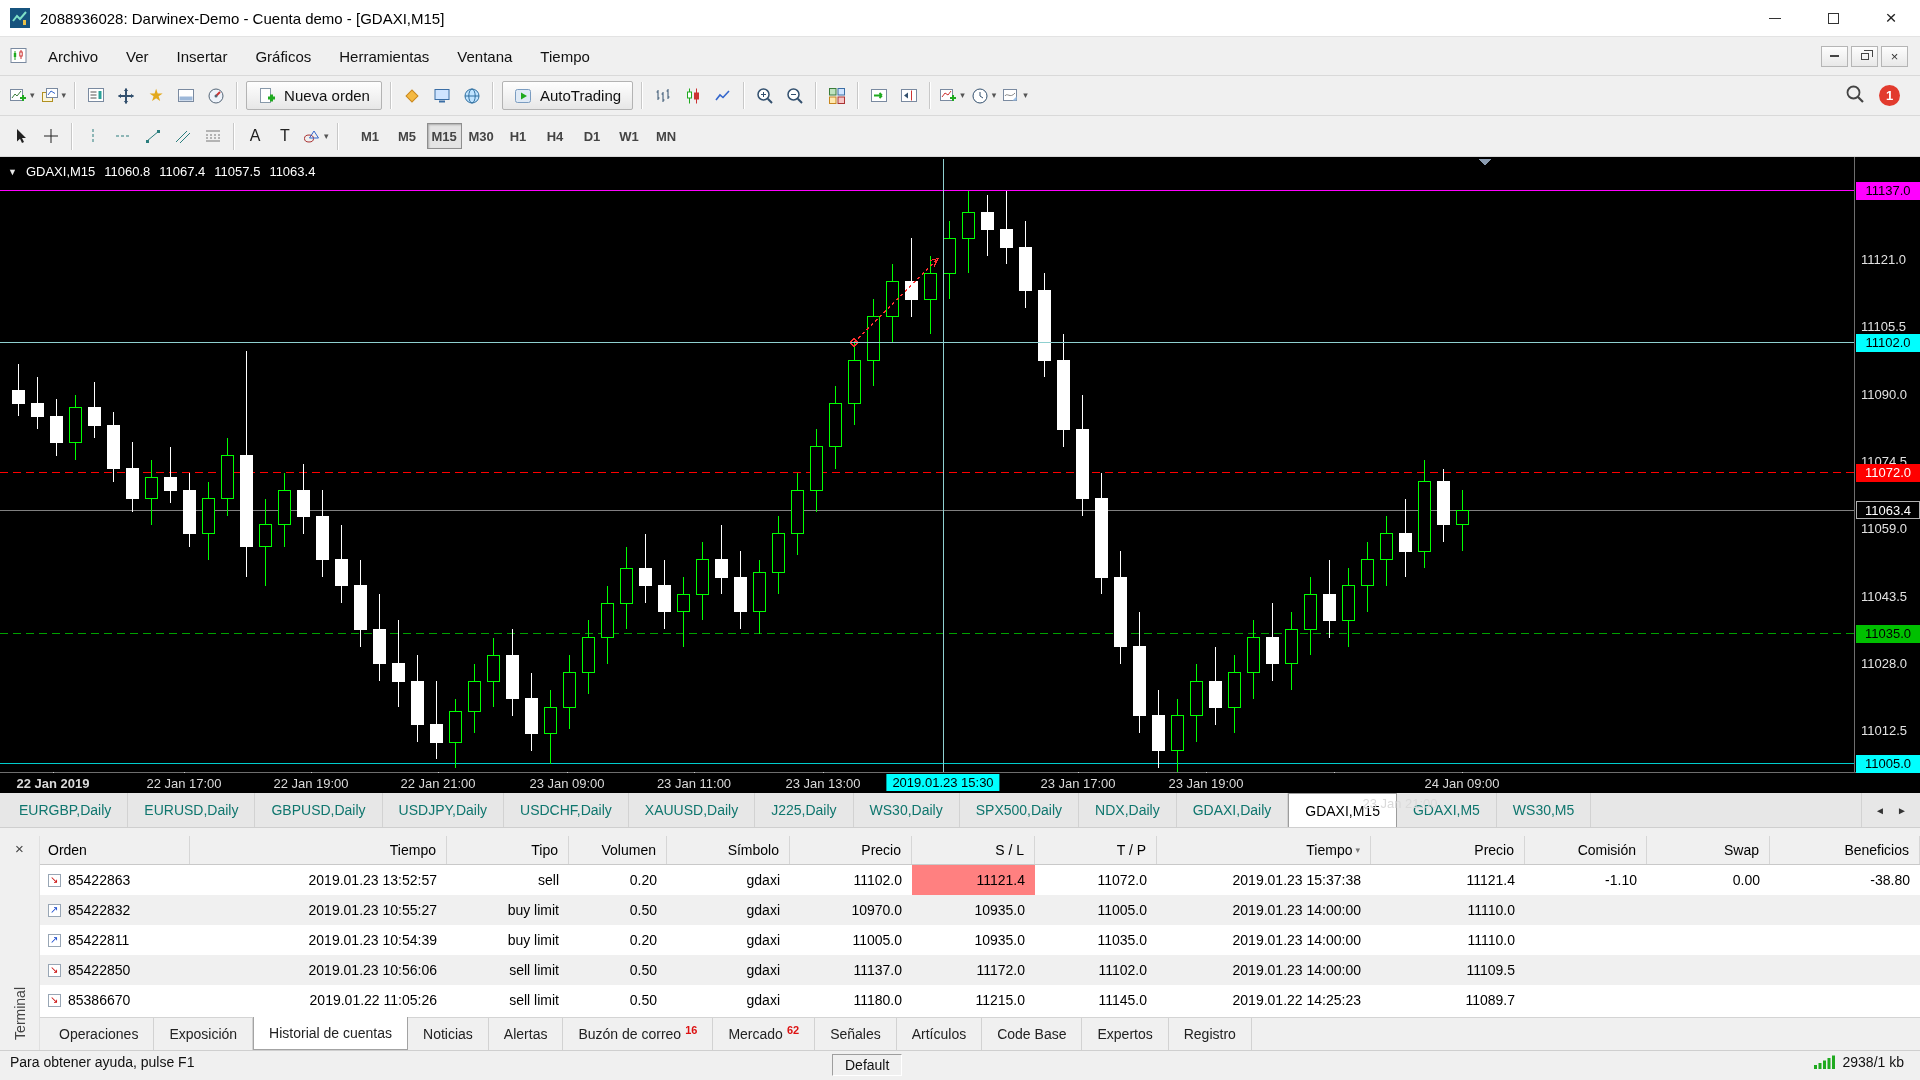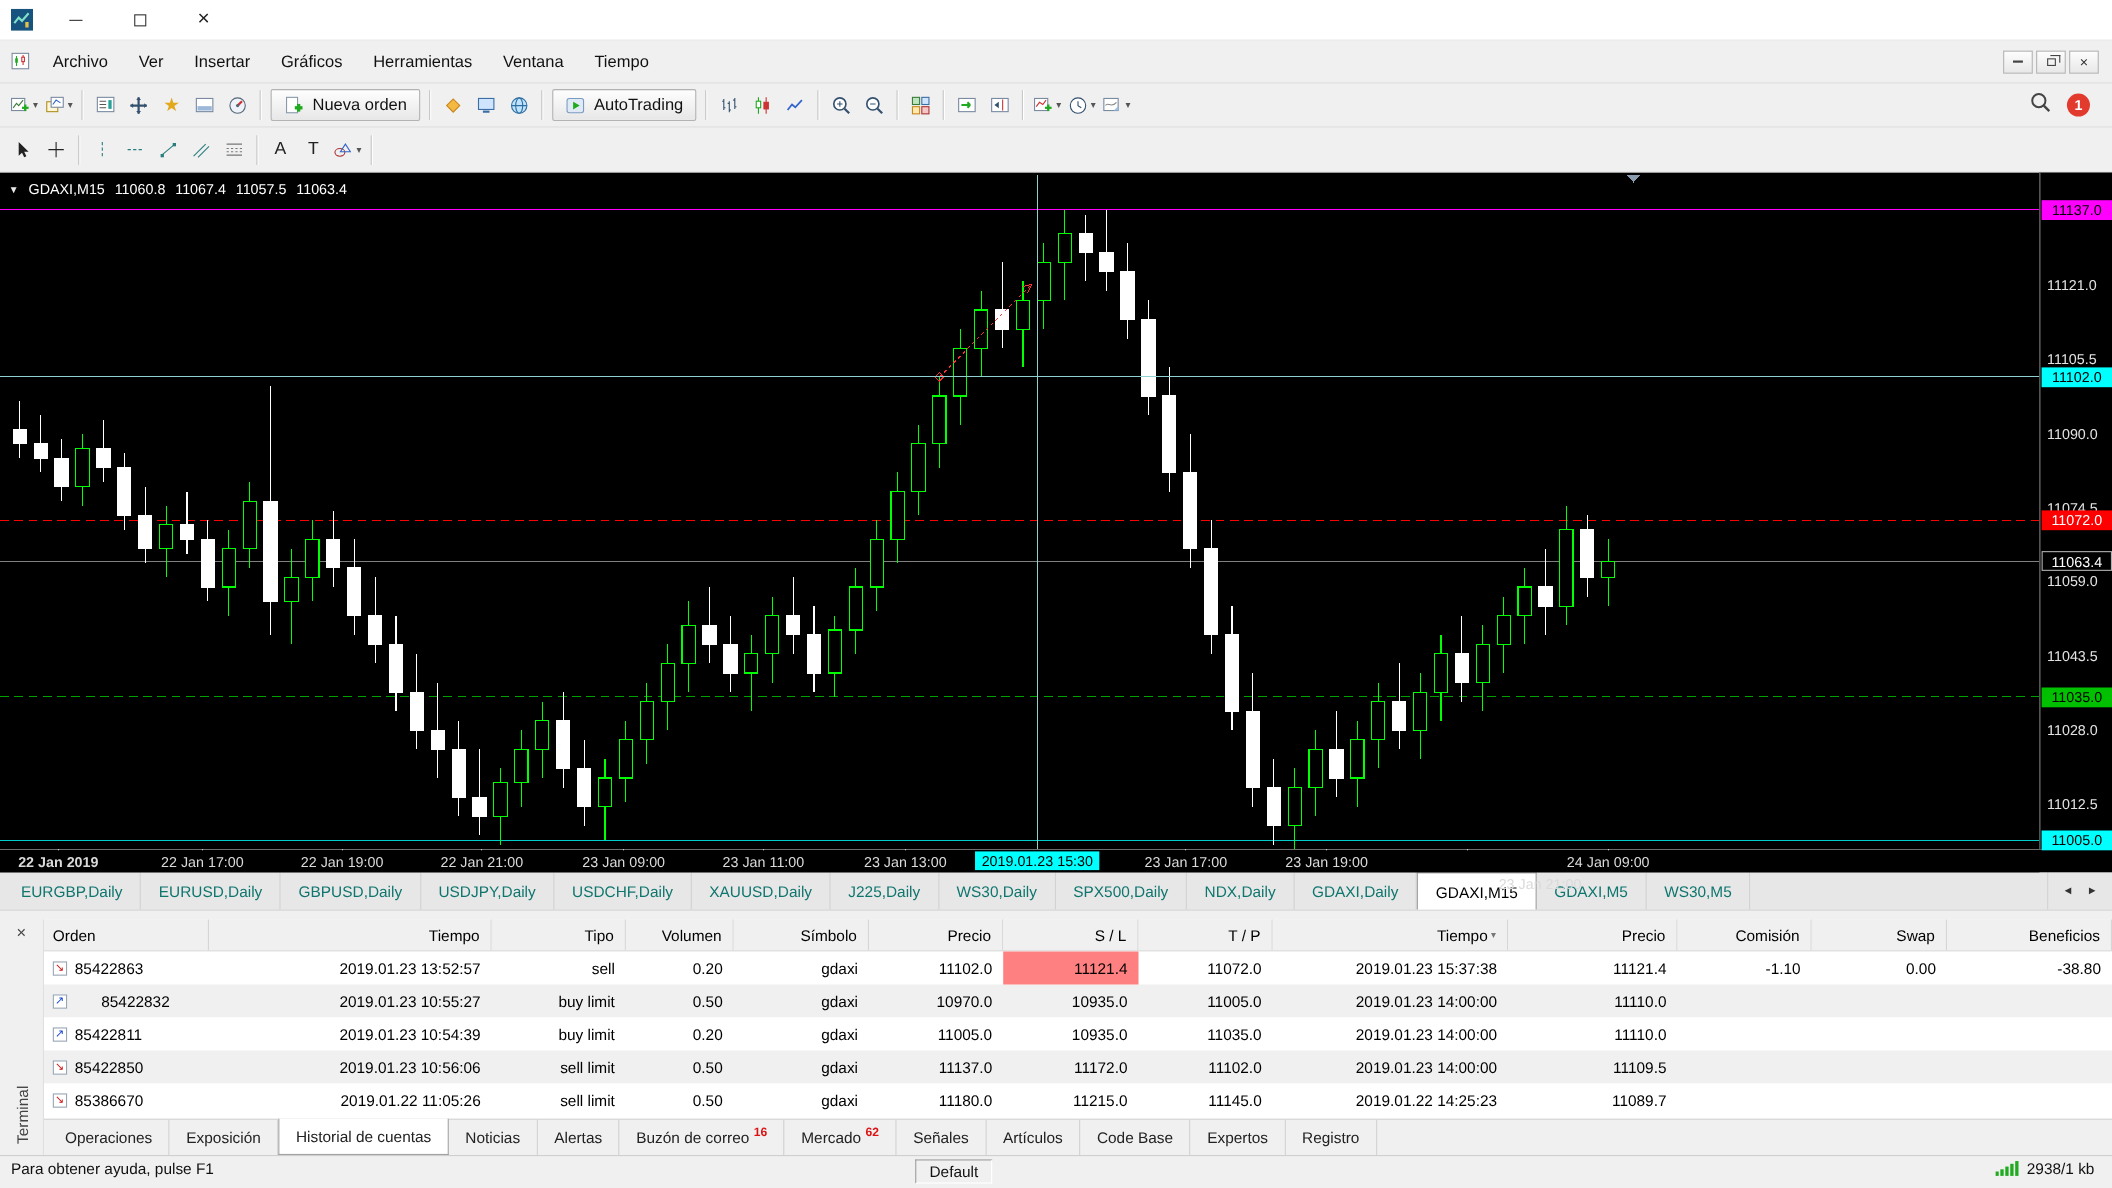--- a/index.html
+++ b/index.html
@@ -102,20 +102,21 @@
 <div class="screen">
 
   <div class="titlebar">
     <span class="app-icon">
       <svg width="20" height="20" viewBox="0 0 20 20">
         <rect x="0" y="0" width="20" height="20" fill="#16537e"></rect>
         <path d="M3 13 L7 8 10 11 16 4" stroke="#7fe0c8" stroke-width="2" fill="none"></path>
         <rect x="13" y="12" width="3" height="5" fill="#e8c14a"></rect>
       </svg>
     </span>
+    <span class="title-text">2088936028: Darwinex-Demo - Cuenta demo - [GDAXI,M15]</span>
     <div class="win-controls">
       <div class="win-btn">
           <span class="glyph-min"></span>
         </div>
       <div class="win-btn">
           <span class="glyph-max"></span>
         </div>
       <div class="win-btn">
           <span>×</span>
         </div>
@@ -381,20 +382,31 @@
     <span class="tbtn glyph-btn" style="font-size:16px">A</span>
     <span class="tbtn glyph-btn" style="font-size:16px">T</span>
     <span class="tbtn">
       <svg width="18" height="18" viewBox="0 0 18 18">
         <ellipse cx="6" cy="11.5" rx="4.5" ry="3.5" fill="none" stroke="#a33"></ellipse>
         <path d="M11 4 L15.5 11 6.5 11 Z" fill="none" stroke="#36c"></path>
       </svg>
       <span class="caret">▾</span>
     </span>
     <span class="tsep"></span>
+    <div id="timeframes">
+        <div class="tf-btn">M1</div>
+        <div class="tf-btn">M5</div>
+        <div class="tf-btn active">M15</div>
+        <div class="tf-btn">M30</div>
+        <div class="tf-btn">H1</div>
+        <div class="tf-btn">H4</div>
+        <div class="tf-btn">D1</div>
+        <div class="tf-btn">W1</div>
+        <div class="tf-btn">MN</div>
+      </div>
   </div>
 
   <div class="chart">
     <svg id="chart-svg" width="1920" height="636" viewBox="0 0 1920 636" shape-rendering="crispEdges">
         <line x1="0" y1="33.69192634560615" x2="1854" y2="33.69192634560615" stroke="#ff00ff" stroke-width="1"></line>
         <line x1="0" y1="185.639518413596" x2="1854" y2="185.639518413596" stroke="#00ffff" stroke-width="1"></line>
         <line x1="0" y1="315.88031161473015" x2="1854" y2="315.88031161473015" stroke="#ff0000" stroke-width="1" stroke-dasharray="8 5"></line>
         <line x1="0" y1="353.2160056657235" x2="1854" y2="353.2160056657235" stroke="#808080" stroke-width="1"></line>
         <line x1="0" y1="476.5106232294623" x2="1854" y2="476.5106232294623" stroke="#00a000" stroke-width="1" stroke-dasharray="8 5"></line>
         <line x1="0" y1="606.7514164305965" x2="1854" y2="606.7514164305965" stroke="#00cccc" stroke-width="1"></line>
@@ -673,21 +685,21 @@
               <div class="tcell ar" style="width: 122px;">11102.0</div>
               <div class="tcell ar sl-hit" style="width: 123px;">11121.4</div>
               <div class="tcell ar" style="width: 122px;">11072.0</div>
               <div class="tcell ar" style="width: 214px;">2019.01.23 15:37:38</div>
               <div class="tcell ar" style="width: 154px;">11121.4</div>
               <div class="tcell ar" style="width: 122px;">-1.10</div>
               <div class="tcell ar" style="width: 123px;">0.00</div>
               <div class="tcell ar" style="width: 150px;">-38.80</div>
             </div>
             <div class="trow alt">
-              <div class="tcell al" style="width: 150px; gap: 24px;">
+              <div class="tcell al" style="width: 150px;">
                 <span class="oicon buy"></span>
                 <span>85422832</span>
               </div>
               <div class="tcell ar" style="width: 257px;">2019.01.23 10:55:27</div>
               <div class="tcell ar" style="width: 122px;">buy limit</div>
               <div class="tcell ar" style="width: 98px;">0.50</div>
               <div class="tcell ar" style="width: 123px;">gdaxi</div>
               <div class="tcell ar" style="width: 122px;">10970.0</div>
               <div class="tcell ar" style="width: 123px;">10935.0</div>
               <div class="tcell ar" style="width: 122px;">11005.0</div>

